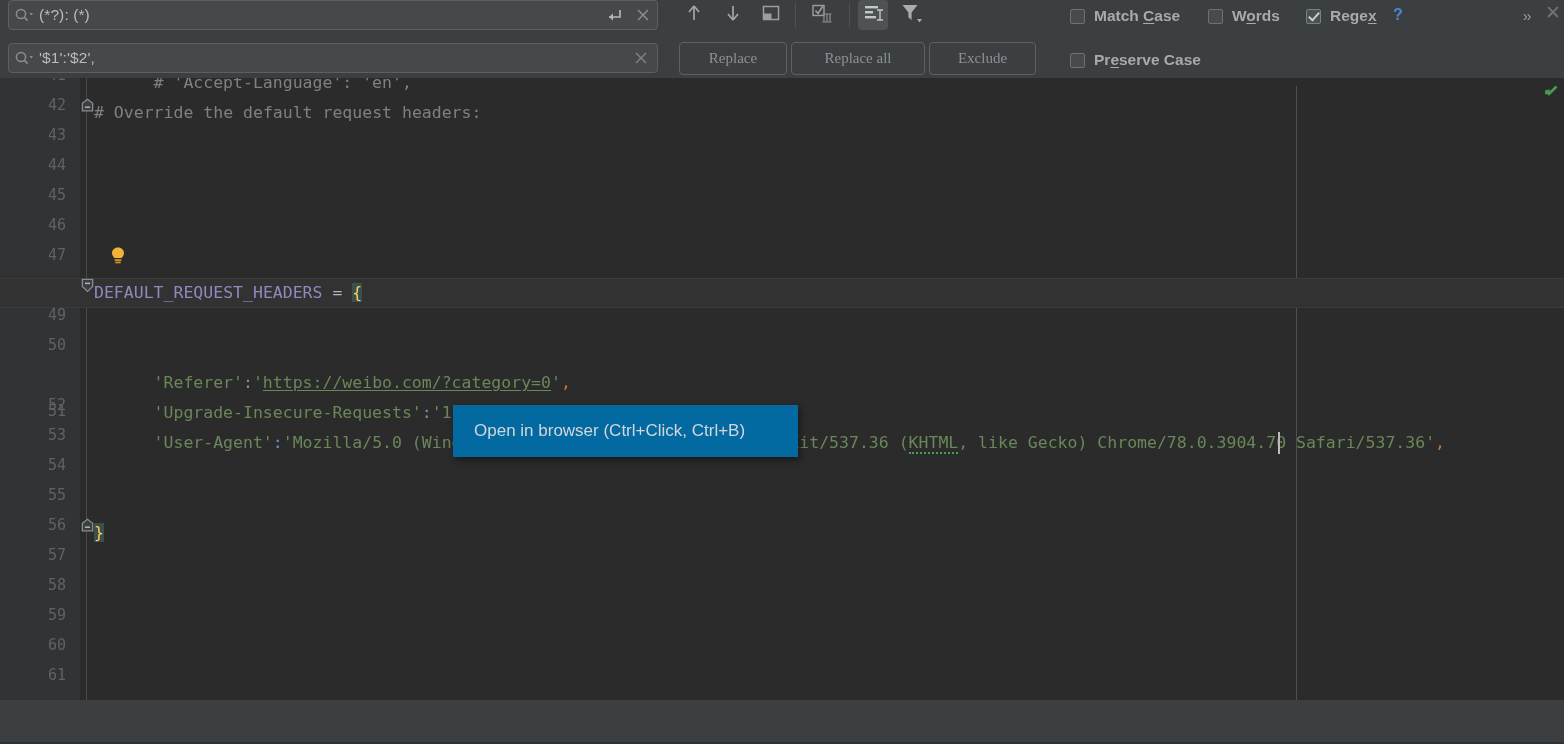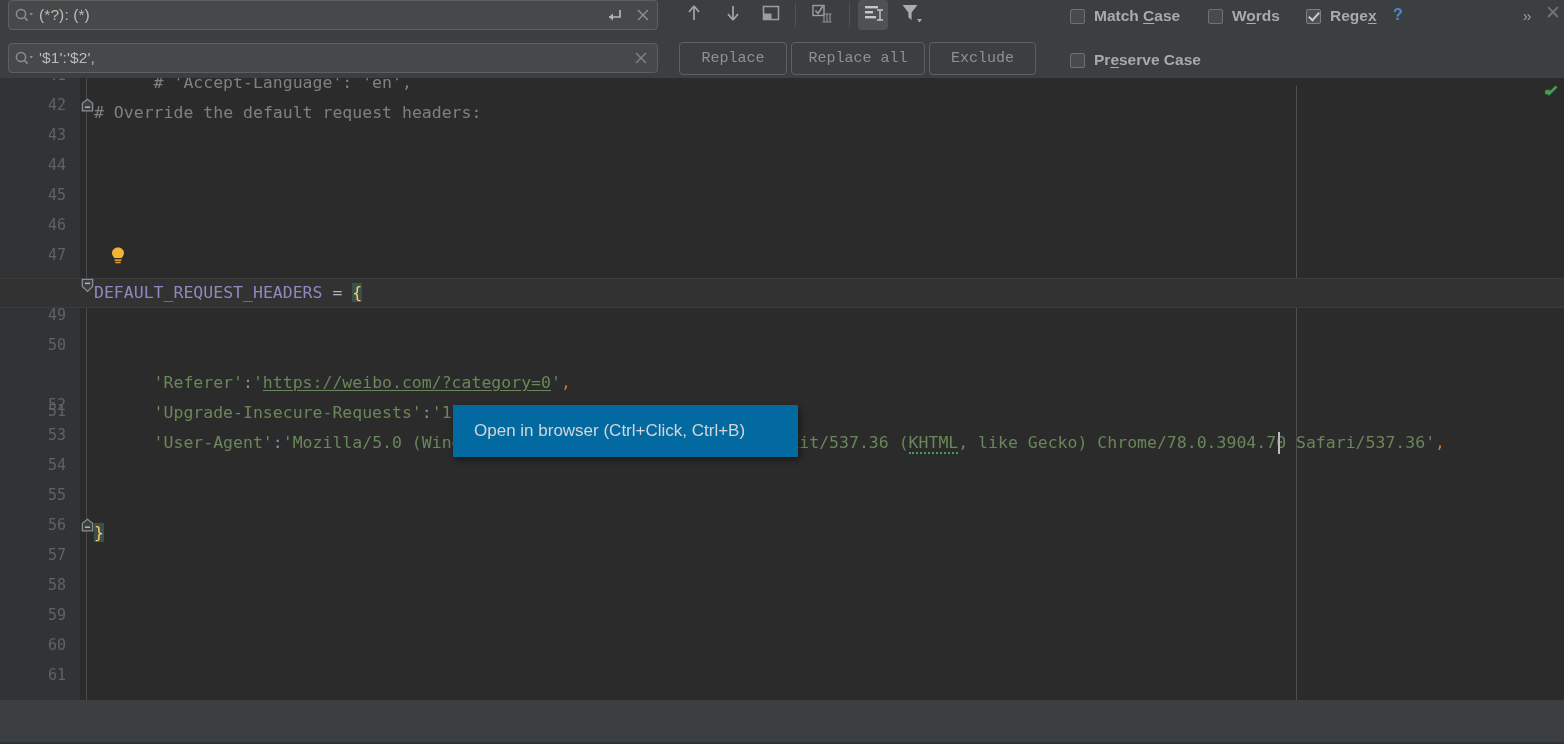--- a/index.html
+++ b/index.html
@@ -81,21 +81,21 @@
   .pbtn {
     position: absolute;
     top: 42px;
     height: 33px;
     box-sizing: border-box;
     border: 1px solid #5e6163;
     border-radius: 4px;
     background: transparent;
     color: #8d9194;
     font-size: 15px;
-    font-family: Liberation Mono, monospace;
+    font-family: Liberation Serif, serif;
     display: flex; align-items: center; justify-content: center;
     cursor: default;
     padding: 0;
   }
 
   
   .cbx-row {
     position: absolute;
     display: flex; align-items: center;
     cursor: pointer;

